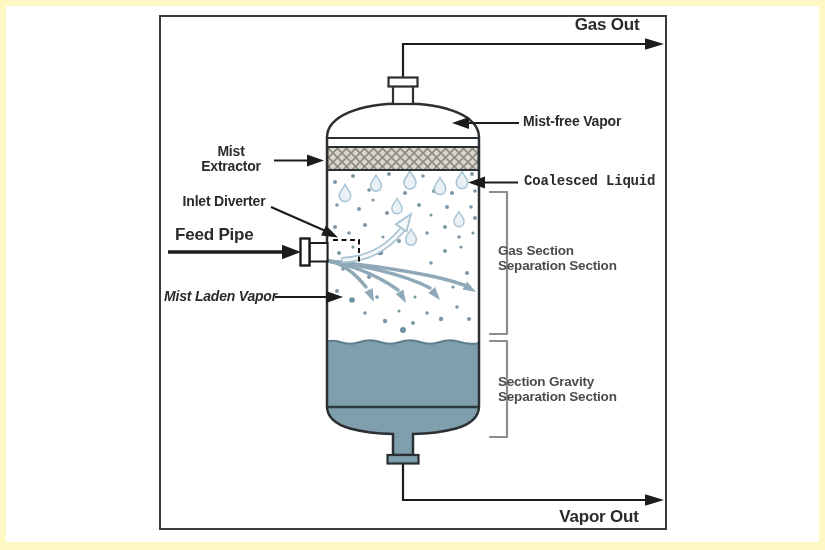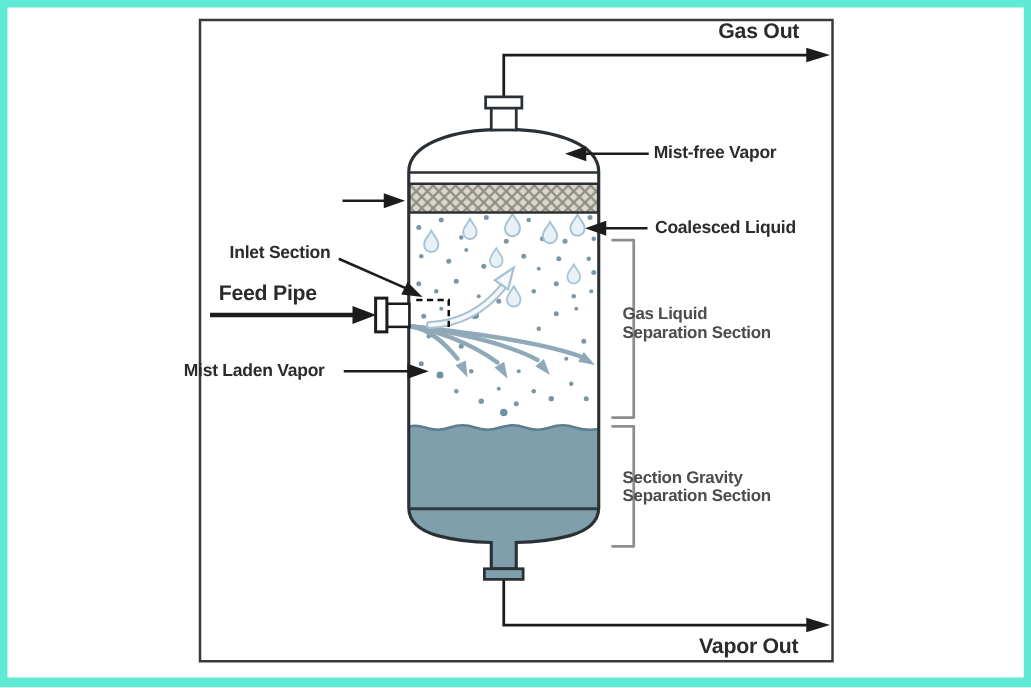--- a/index.html
+++ b/index.html
@@ -1,18 +1,18 @@
 <!DOCTYPE html>
 <html><head>
 <meta charset="utf-8">
 <style>
   html,body{margin:0;padding:0;background:#fff;}
   #stage{
     position:relative;width:825px;height:550px;
-    background:#5eead4; 
+    background:#fef9c3; 
     font-family:"Liberation Sans", sans-serif;
     overflow:hidden;
   }
   #paper{
     position:absolute;left:6px;top:6px;right:6px;bottom:8px;
     background:#ffffff;
   }
   #inner-frame{
     position:absolute;left:159px;top:15px;width:508px;height:515px;
     border:2px solid #3a3a3a;background:#ffffff;box-sizing:border-box;
@@ -202,31 +202,35 @@
     <g stroke="#8d8d8d" stroke-width="2.2" fill="none" stroke-linejoin="round" stroke-linecap="round">
       <path d="M490,192 L507,192 L507,334 L490,334"></path>
       <path d="M490,341 L507,341 L507,437 L490,437"></path>
     </g>
   </svg>
 
   <div class="lbl big center" style="left:573px;top:16px;width:68px;">Gas Out</div>
 
   <div class="lbl" style="left:523px;top:114px;">Mist-free Vapor</div>
 
-
-  <div class="lbl" style="left:524px;top:174px;">Coalesced Liquid</div>
-
-  <div class="lbl center" style="left:180px;top:194px;width:88px;">Inlet Section</div>
+  <div class="lbl center" style="left:193px;top:144px;width:76px;">
+    <span class="ln">Mist</span>
+    <span class="ln">Extractor</span>
+  </div>
+
+  <div class="lbl" style="left:524px;top:174px;font-family:Liberation Mono, monospace;">Coalesced Liquid</div>
+
+  <div class="lbl center" style="left:180px;top:194px;width:88px;">Inlet Diverter</div>
 
   <div class="lbl big" style="left:175px;top:226px;">Feed Pipe</div>
 
-  <div class="lbl" style="left:147px;top:289px;">Mist Laden Vapor</div>
+  <div class="lbl" style="left:164px;top:289px;font-style:italic;">Mist Laden Vapor</div>
 
   <div class="lbl grey" style="left:498px;top:243px;">
-    <span class="ln">Gas Liquid</span>
+    <span class="ln">Gas Section</span>
     <span class="ln">Separation Section</span>
   </div>
 
   <div class="lbl grey" style="left:498px;top:374px;">
     <span class="ln">Section Gravity</span>
     <span class="ln">Separation Section</span>
   </div>
 
   <div class="lbl big center" style="left:558px;top:508px;width:82px;">Vapor Out</div>
 </div>

